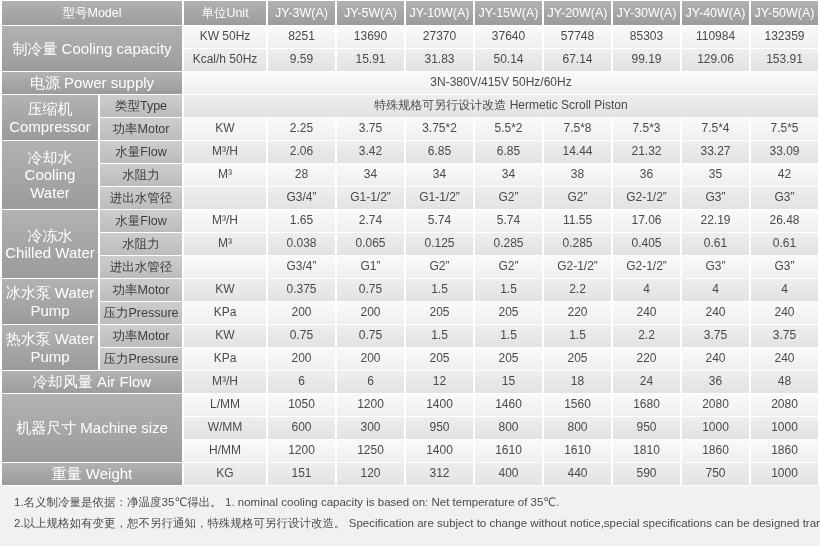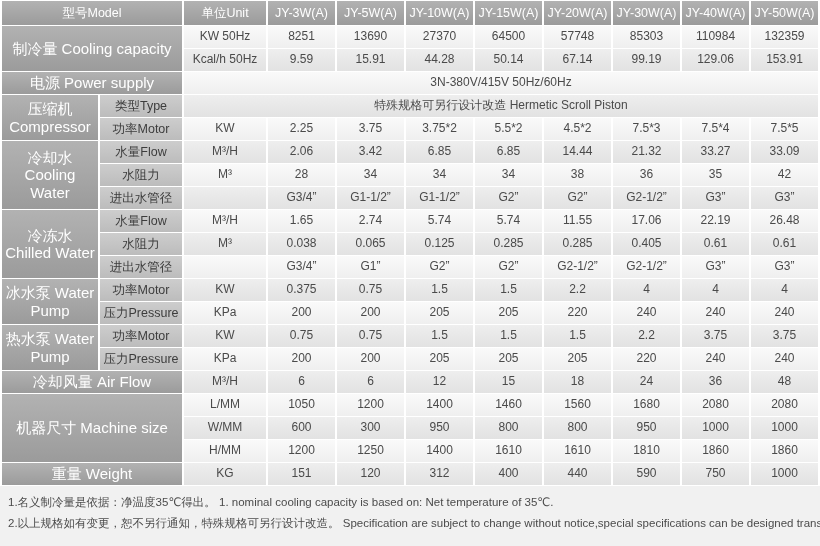--- a/index.html
+++ b/index.html
@@ -50,21 +50,21 @@
     font-size:12.5px;
   }
   td.val{
     color:var(--value-text);
     font-size:12px;
   }
   tr.light td.val{background:linear-gradient(180deg,var(--row-light-top),var(--row-light-bottom));}
   tr.dark  td.val{background:linear-gradient(180deg,var(--row-dark-top),var(--row-dark-bottom));}
   td.unit{font-size:12px;}
   .notes{
-    padding:6px 6px 0 8px;
+    padding:6px 6px 0 14px;
     color:var(--note-text);
     font-size:11.5px;
     line-height:1.85;
     white-space:nowrap;
   }
 </style>
 </head>
 <body>
 
 <div class="sheet">
@@ -94,31 +94,31 @@
           <th class="hdr">JY-30W(A)</th>
           <th class="hdr">JY-40W(A)</th>
           <th class="hdr">JY-50W(A)</th>
         </tr>
         <tr class="light">
           <td class="group" rowspan="2" colspan="2">制冷量 Cooling capacity</td>
           <td class="val unit">KW 50Hz</td>
           <td class="val">8251</td>
           <td class="val">13690</td>
           <td class="val">27370</td>
-          <td class="val">64500</td>
+          <td class="val">37640</td>
           <td class="val">57748</td>
           <td class="val">85303</td>
           <td class="val">110984</td>
           <td class="val">132359</td>
         </tr>
         <tr class="dark">
           <td class="val unit">Kcal/h 50Hz</td>
           <td class="val">9.59</td>
           <td class="val">15.91</td>
-          <td class="val">44.28</td>
+          <td class="val">31.83</td>
           <td class="val">50.14</td>
           <td class="val">67.14</td>
           <td class="val">99.19</td>
           <td class="val">129.06</td>
           <td class="val">153.91</td>
         </tr>
         <tr class="light">
           <td class="group" rowspan="1" colspan="2">电源 Power supply</td>
           <td class="val merged" colspan="9">3N-380V/415V 50Hz/60Hz</td>
         </tr>
@@ -127,21 +127,21 @@
           <td class="sub">类型Type</td>
           <td class="val merged" colspan="9">特殊规格可另行设计改造 Hermetic Scroll Piston</td>
         </tr>
         <tr class="light">
           <td class="sub">功率Motor</td>
           <td class="val unit">KW</td>
           <td class="val">2.25</td>
           <td class="val">3.75</td>
           <td class="val">3.75*2</td>
           <td class="val">5.5*2</td>
-          <td class="val">4.5*2</td>
+          <td class="val">7.5*8</td>
           <td class="val">7.5*3</td>
           <td class="val">7.5*4</td>
           <td class="val">7.5*5</td>
         </tr>
         <tr class="dark">
           <td class="group" rowspan="3" colspan="1">冷却水 Cooling Water</td>
           <td class="sub">水量Flow</td>
           <td class="val unit">M³/H</td>
           <td class="val">2.06</td>
           <td class="val">3.42</td>

